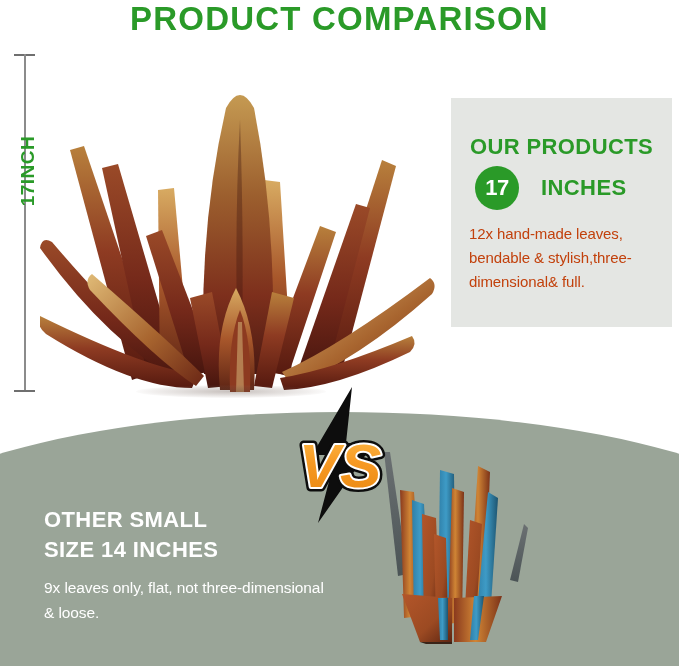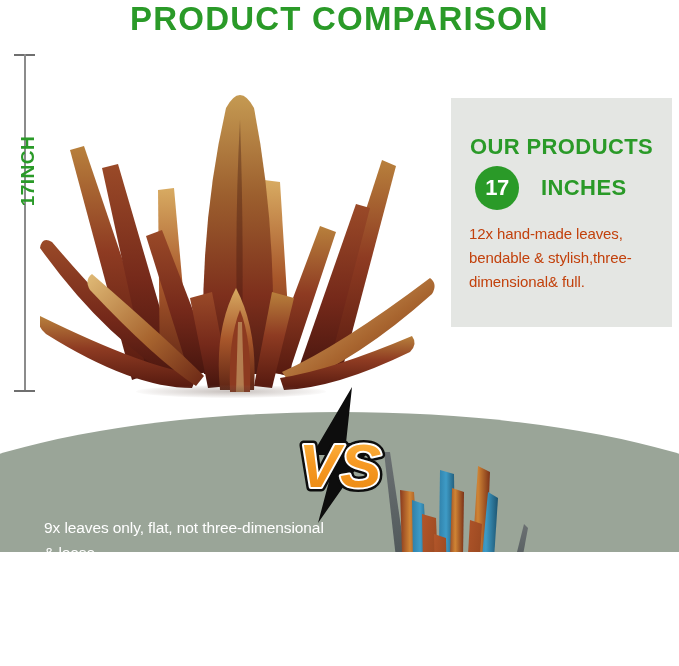--- a/index.html
+++ b/index.html
@@ -6,21 +6,21 @@
     margin: 0;
     padding: 0;
     background: #ffffff;
   }
   body {
     font-family: "Liberation Sans", sans-serif;
   }
   #page {
     position: relative;
     width: 679px;
-    height: 552px;
+    height: 666px;
     background: #ffffff;
     overflow: hidden;
   }
 
   
   .page-title {
     position: absolute;
     left: 0;
     top: 0;
     width: 679px;
@@ -353,16 +353,20 @@
 
       <g>
         <text x="58" y="102" text-anchor="middle" font-family="Liberation Sans, sans-serif" font-size="62" font-weight="700" font-style="italic" stroke="#0d0d0d" stroke-width="9" stroke-linejoin="round" fill="none">VS</text>
         <text x="58" y="102" text-anchor="middle" font-family="Liberation Sans, sans-serif" font-size="62" font-weight="700" font-style="italic" stroke="#ffffff" stroke-width="4" stroke-linejoin="round" fill="none">VS</text>
         <text x="58" y="102" text-anchor="middle" font-family="Liberation Sans, sans-serif" font-size="62" font-weight="700" font-style="italic" fill="url(#vsg)">VS</text>
       </g>
     </svg>
   </div>
 
   <div class="other-block">
+    <div class="other-heading">
+      <div>OTHER SMALL</div>
+      <div>SIZE 14 INCHES</div>
+    </div>
     <div class="other-body">9x leaves only, flat, not three-dimensional &amp; loose.</div>
   </div>
 
 </div>
 
 </body></html>

